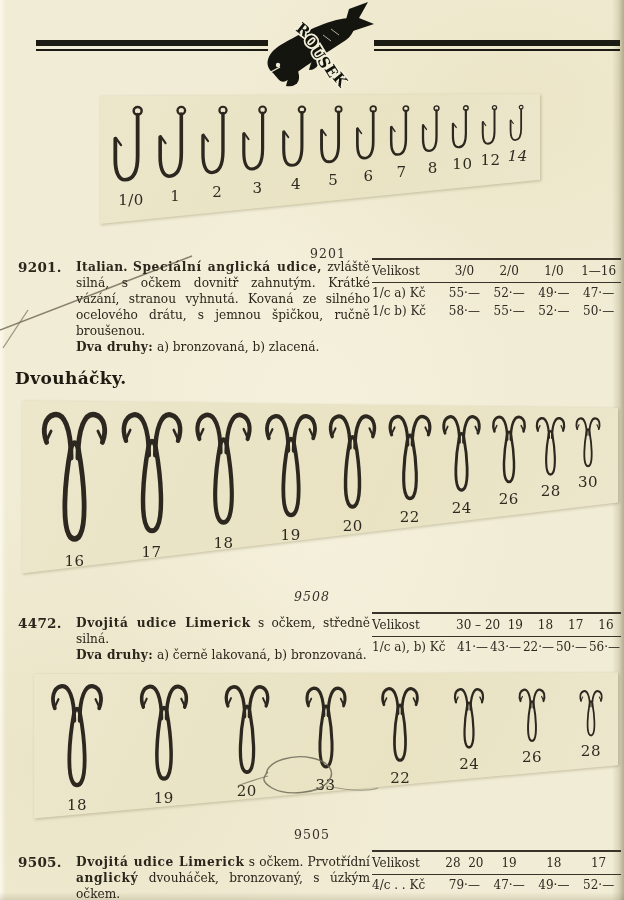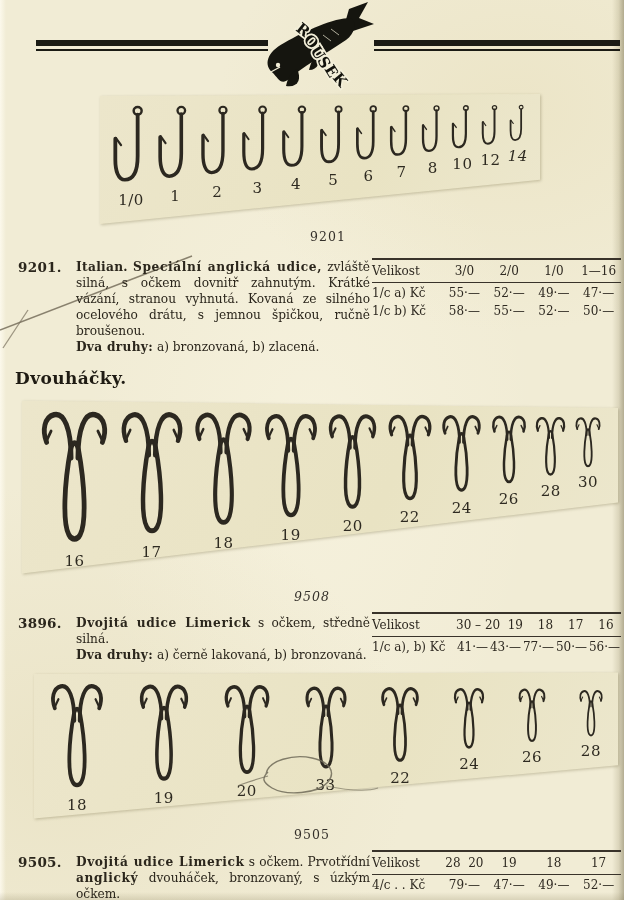--- a/index.html
+++ b/index.html
@@ -40,21 +40,21 @@
   .fig3 .patch-inner{clip-path:polygon(0 2%,100% 1%,100% 62%,0 97%);}
 
   .hooks{position:absolute;inset:0;display:flex;justify-content:space-between;align-items:flex-start;}
   .fig1 .hooks{padding:10px 12px 0 12px;}
   .fig2 .hooks{padding:6px 16px 0 16px;}
   .fig3 .hooks{padding:6px 14px 0 14px;}
   .hook-item{display:flex;flex-direction:column;align-items:center;}
   .hook-size{font-size:15px;margin-top:3px;letter-spacing:.5px;color:#2e2a21;}
 
   .caption{position:absolute;left:0;right:0;text-align:center;font-size:12.5px;letter-spacing:1px;color:#34302a;}
-  .cap1{top:229px;padding-left:32px;} .cap2{top:589px;font-style:italic;} .cap3{top:827px;}
+  .cap1{top:246px;padding-left:32px;} .cap2{top:589px;font-style:italic;} .cap3{top:827px;}
 
   .section-heading{position:absolute;left:15px;top:368px;font-size:17px;font-weight:bold;letter-spacing:.4px;color:#1f1b13;}
 
   
   .prod{position:absolute;left:18px;width:352px;}
   .p1{top:259px;} .p2{top:615px;} .p3{top:854px;}
   .prod-number{position:absolute;left:0;top:0;width:54px;font-weight:bold;font-size:13.5px;letter-spacing:.3px;}
   .prod-desc{margin-left:58px;width:294px;font-size:12.2px;line-height:1.32;text-align:justify;}
   .prod-desc b{letter-spacing:.3px;}
   .b-wide{letter-spacing:.6px !important;}
@@ -396,21 +396,21 @@
     <path d="M56.5 29 L52.5 21.5" stroke-width="2.4"></path>
   </g>
         </svg>
         <span class="hook-size">30</span>
       </div>
     </div>
 </div>
 <div class="caption cap2">9508</div>
 
 <div class="prod p2">
-  <div class="prod-number">3896.</div>
+  <div class="prod-number">4472.</div>
   <div class="prod-desc">
     <b class="b-wide">Dvojitá udice Limerick</b>
     <span>s očkem, středně silná.</span>
     <div>
       <b>Dva druhy:</b>
       <span>a) černě lakovaná, b) bronzovaná.</span>
     </div>
   </div>
 </div>
 <div class="price-table t2">
@@ -419,21 +419,21 @@
       <span class="pt-col">30 – 20</span>
       <span class="pt-col">19</span>
       <span class="pt-col">18</span>
       <span class="pt-col">17</span>
       <span class="pt-col">16</span>
     </div>
     <div class="pt-row" style="grid-template-columns: 84px repeat(5, 1fr);">
       <span class="pt-label">1/c a), b) Kč</span>
       <span class="pt-col">41·—</span>
       <span class="pt-col">43·—</span>
-      <span class="pt-col">77·—</span>
+      <span class="pt-col">22·—</span>
       <span class="pt-col">50·—</span>
       <span class="pt-col">56·—</span>
     </div>
   </div>
 
 <div class="patch fig3">
   <div class="patch-inner"></div>
   <div class="hooks">
       <div class="hook-item" style="margin-top: 0px;">
         <svg viewBox="0 0 64 112" width="58" height="116" preserveAspectRatio="none">

